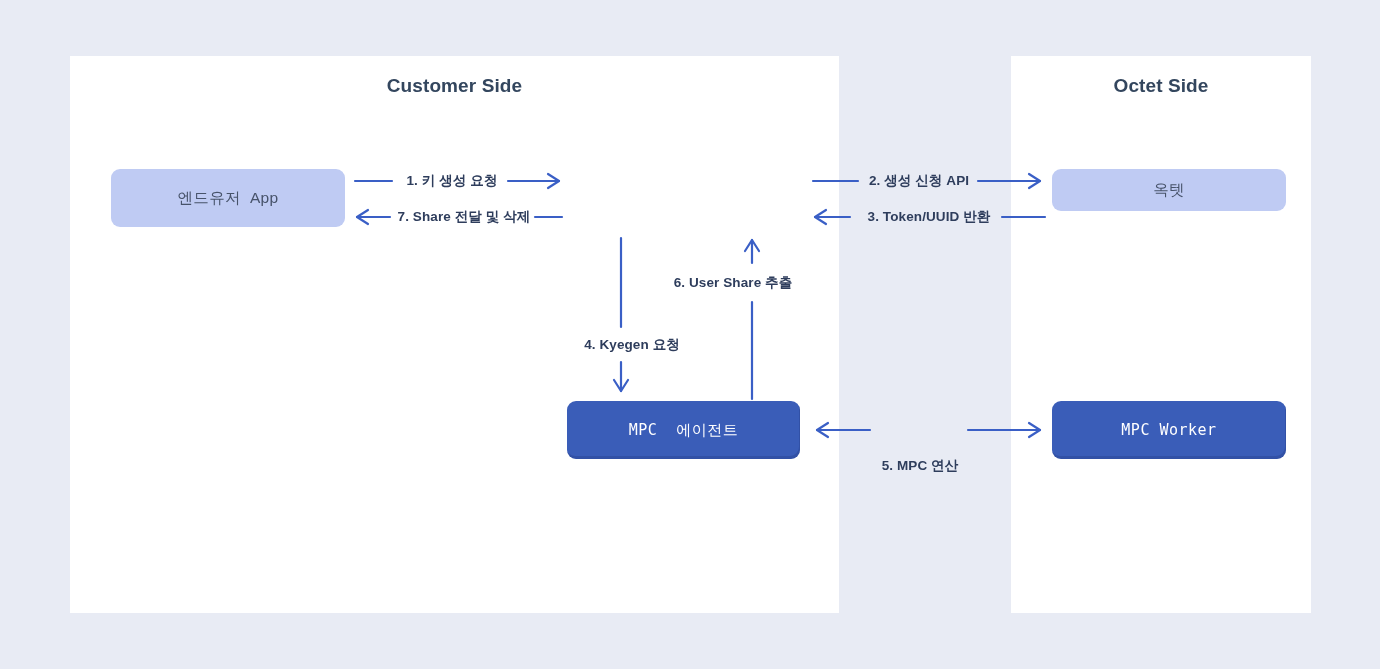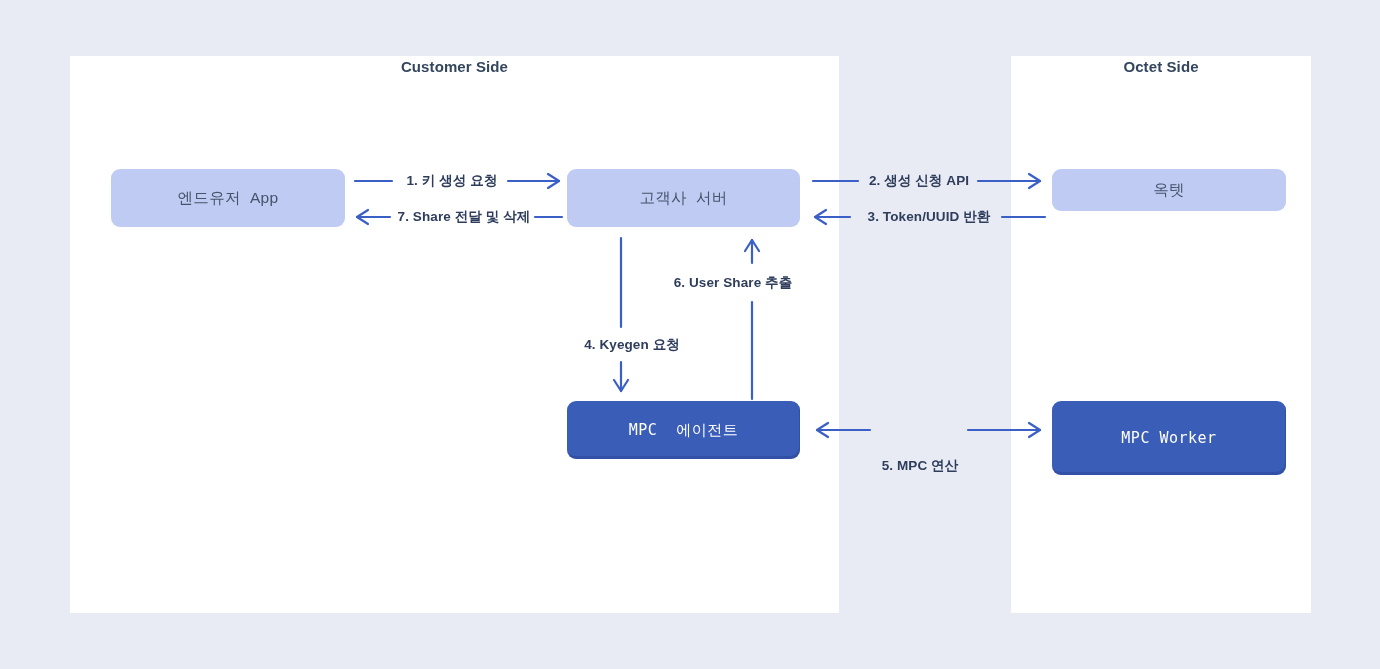--- a/index.html
+++ b/index.html
@@ -22,23 +22,23 @@
   }
   .panel {
     position: absolute;
     background: var(--panel, #FFFFFF);
     top: 56px;
     height: 557px;
   }
   .panel-customer { left: 70px;  width: 769px; }
   .panel-octet    { left: 1011px; width: 300px; }
   .panel-title {
-    padding-top: 2px;
+    padding-top: 19px;
     text-align: center;
-    font-size: 15px;
+    font-size: 19px;
     font-weight: 700;
     color: var(--title-text, #33465E);
     letter-spacing: 0.1px;
   }
   .arrows {
     position: absolute;
     left: 0; top: 0;
     pointer-events: none;
   }
   .node {
@@ -125,33 +125,30 @@
         <line x1="752" y1="240" x2="752" y2="263"></line>
         <line x1="752" y1="302" x2="752" y2="399"></line>
         <path d="M745 251 L752 240 L759 251"></path>
       </g>
     </svg>
 
   <div class="node light" style="left:111px; top:169px; width:234px; height:58px;">
     <span>엔드유저  App</span>
   </div>
 
-  <div class="node light" style="left:567px; top:169px; width:233px; height:58px;">
-    <span>고객사  서버</span>
-  </div>
 
   <div class="node light" style="left:1052px; top:169px; width:234px; height:42px;">
     <span>옥텟</span>
   </div>
 
   <div class="node dark" style="left:567px; top:401px; width:233px; height:58px;">
     <span>MPC  에이전트</span>
   </div>
 
-  <div class="node dark" style="left:1052px; top:401px; width:234px; height:74px;">
+  <div class="node dark" style="left:1052px; top:401px; width:234px; height:58px;">
     <span>MPC Worker</span>
   </div>
 
   <div class="flow-label" style="left:452px; top:181px;">1. 키 생성 요청</div>
   <div class="flow-label" style="left:464px; top:217px;">7. Share 전달 및 삭제</div>
   <div class="flow-label" style="left:919px; top:181px;">2. 생성 신청 API</div>
   <div class="flow-label" style="left:929px; top:217px;">3. Token/UUID 반환</div>
   <div class="flow-label" style="left:632px; top:345px;">4. Kyegen 요청</div>
   <div class="flow-label" style="left:920px; top:430px;margin-top:36px;">5. MPC 연산</div>
   <div class="flow-label" style="left:733px; top:283px;">6. User Share 추출</div>

